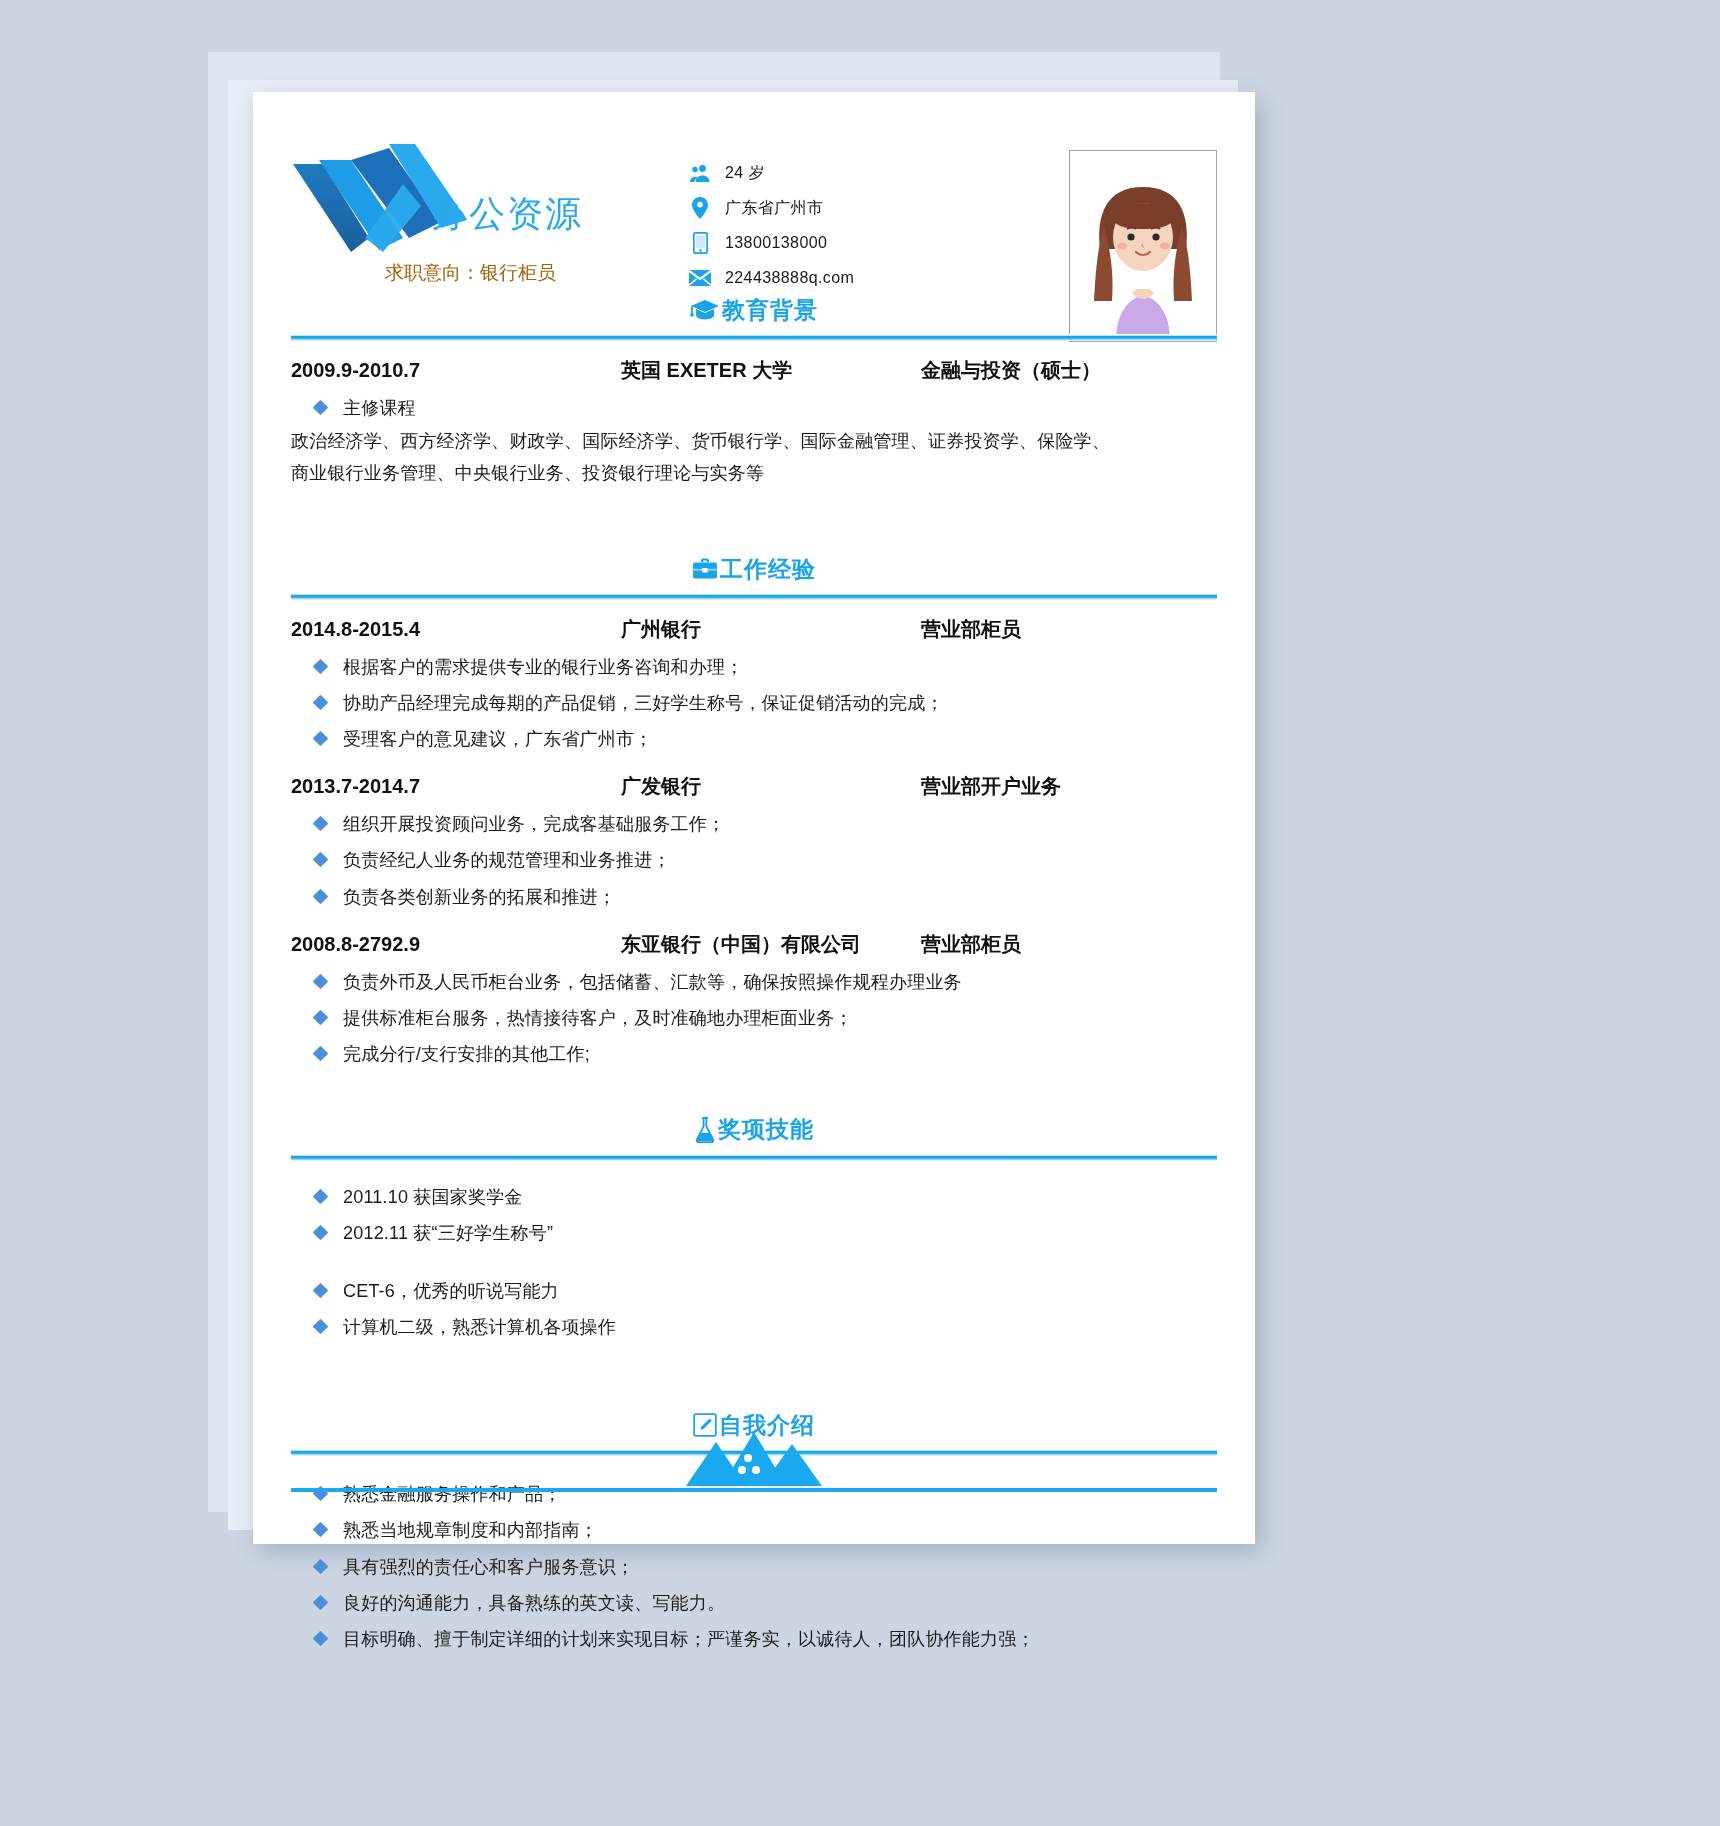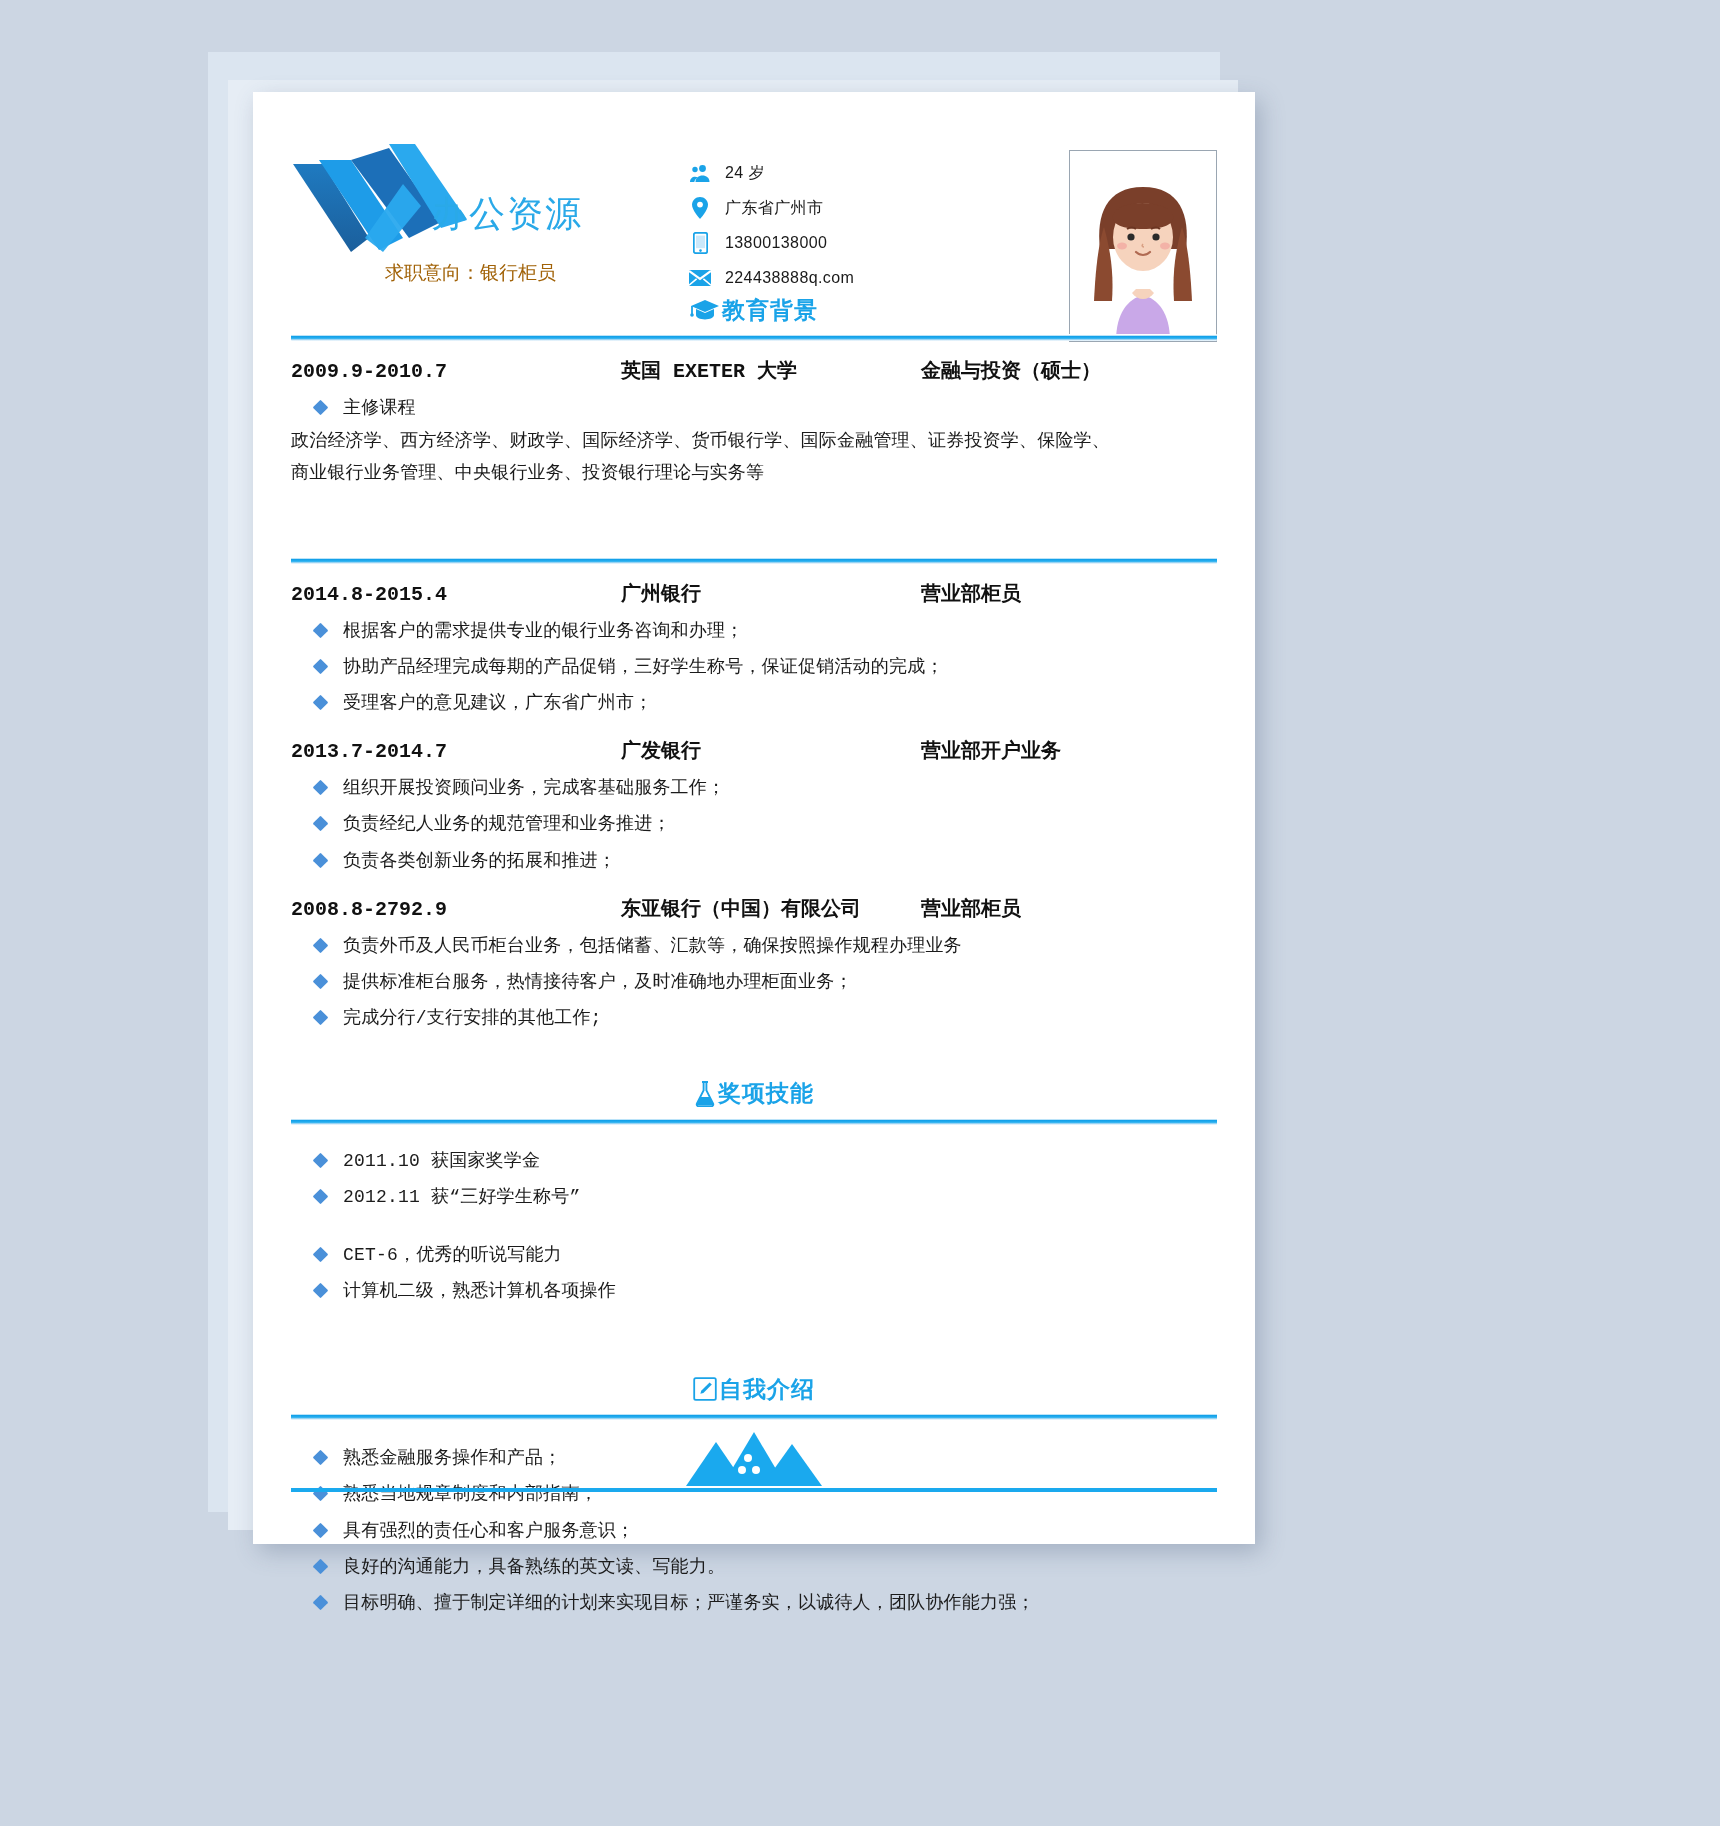--- a/index.html
+++ b/index.html
@@ -81,21 +81,21 @@
     letter-spacing: 1px;
     font-family: "DejaVu Sans", sans-serif;
   }
   .rule {
     margin: 6px 38px 0 38px;
     height: 7px;
     background: linear-gradient(to bottom, #ffffff 0%, #ffffff 18%, #0f9ee8 30%, #29b0f0 62%, #bcdff5 84%, #ffffff 100%);
     border-radius: 1px;
   }
 
-  .body-pad { padding: 0 38px 0 38px; font-family: Liberation Mono, monospace; }
+  .body-pad { padding: 0 38px 0 38px; }
 
   .entry-row {
     display: flex; align-items: baseline;
     font-size: 20px; font-weight: bold; color: #111;
     margin-top: 16px;
   }
   .entry-row .c-date { width: 330px; }
   .entry-row .c-org  { width: 290px; }
   .entry-row .c-role { flex: 1; text-align: left; padding-left: 10px; }
 
@@ -249,20 +249,31 @@
           </div>
         </div>
         <div class="plain-line">政治经济学、西方经济学、财政学、国际经济学、货币银行学、国际金融管理、证券投资学、保险学、</div>
         <div class="plain-line">商业银行业务管理、中央银行业务、投资银行理论与实务等</div>
       </div>
     </div>
 
     <div class="spacer-lg"></div>
 
     <div class="section">
+      <div class="sec-head">
+        <span class="sic">
+          <svg width="26" height="24" viewBox="0 0 26 24">
+              <path d="M9 5V3.4C9 2.2 10 1.4 11.2 1.4h3.6C16 1.4 17 2.2 17 3.4V5h-2.4V3.6h-3.2V5z" fill="#1aa3e8"></path>
+              <rect x="1" y="5.6" width="24" height="16" rx="1.8" fill="#1aa3e8"></rect>
+              <rect x="10.2" y="11" width="5.6" height="4.4" rx="1" fill="#fff"></rect>
+              <rect x="1" y="11.8" width="24" height="1.8" fill="#fff" opacity=".55"></rect>
+            </svg>
+        </span>
+        <span class="slabel">工作经验</span>
+      </div>
       <div class="rule"></div>
 
       <div class="body-pad">
 
         <div>
           <div class="entry-row">
             <span class="c-date">2014.8-2015.4</span>
             <span class="c-org">广州银行</span>
             <span class="c-role">营业部柜员</span>
           </div>

